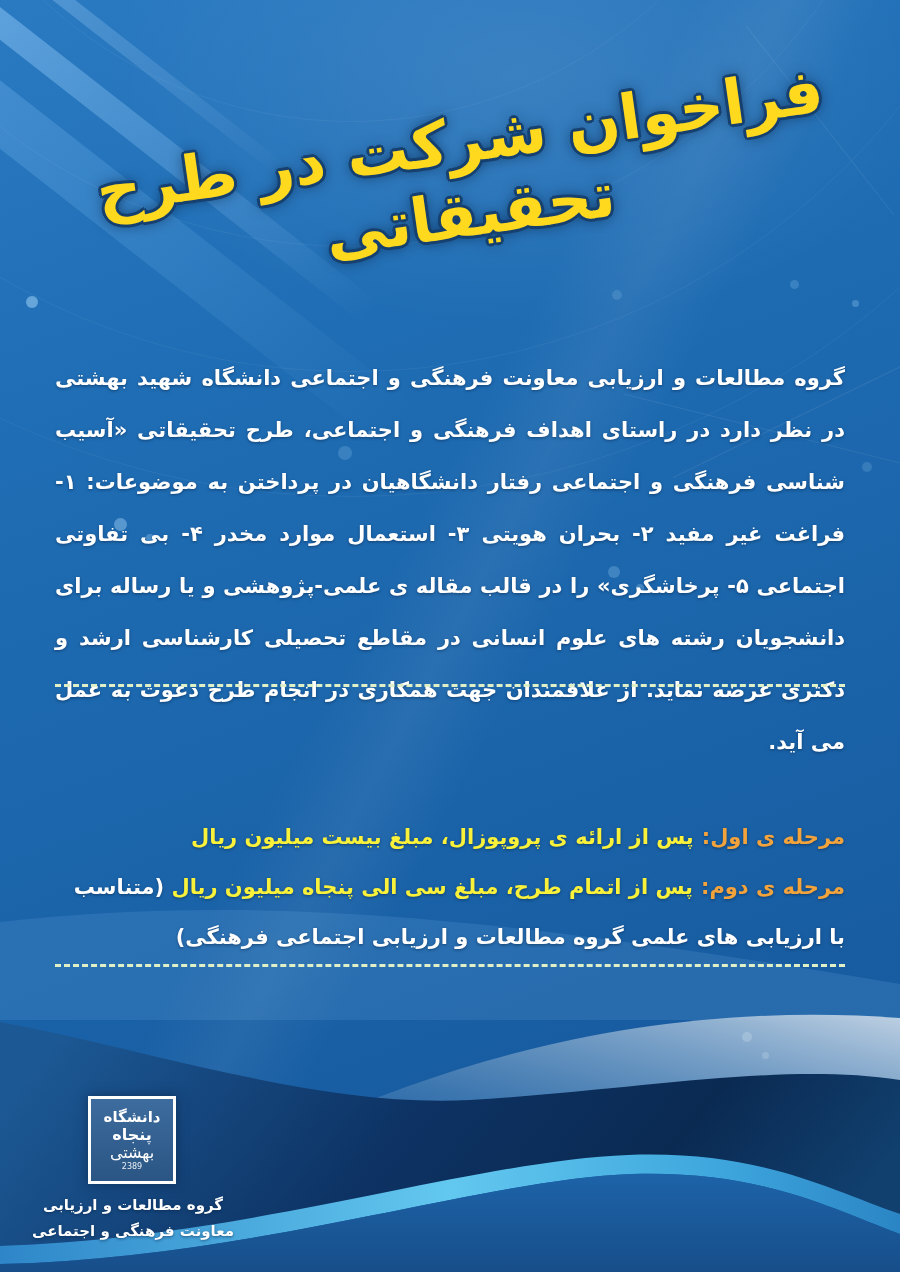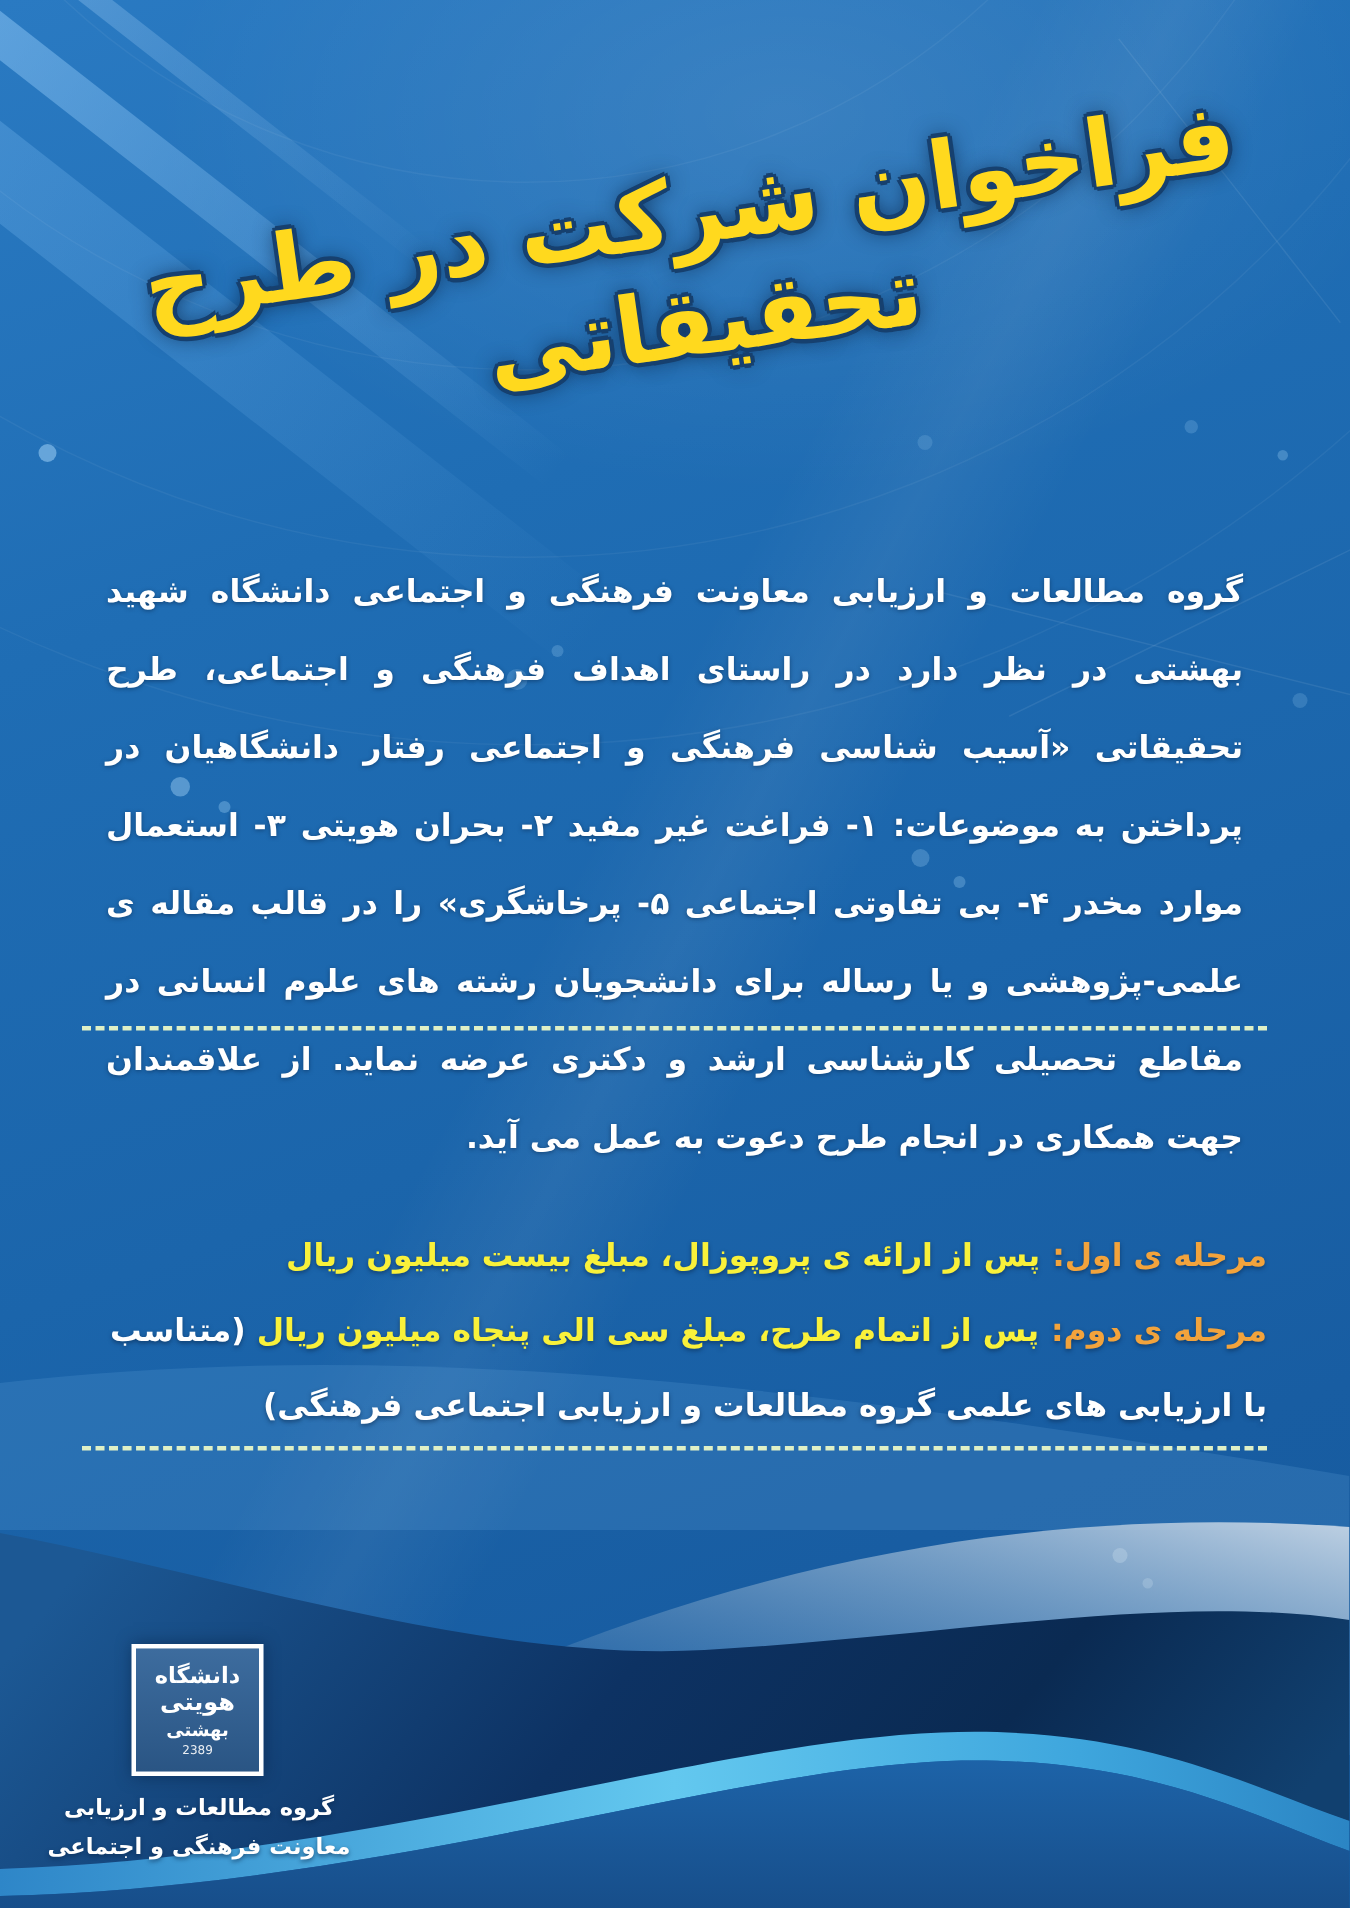--- a/index.html
+++ b/index.html
@@ -32,21 +32,21 @@
     transform:rotate(-8deg);
     font-size:62px;font-weight:bold;color:#ffd91e;line-height:1.2;
     text-shadow:
       3px 0 0 #16406f,-3px 0 0 #16406f,0 3px 0 #16406f,0 -3px 0 #16406f,
       2px 2px 0 #16406f,-2px 2px 0 #16406f,2px -2px 0 #16406f,-2px -2px 0 #16406f,
       0 0 14px rgba(8,35,70,.85);
   }
   .content{position:absolute;left:55px;right:55px;color:#fff;}
   .para{
     font-size:21px;font-weight:bold;line-height:52px;text-align:justify;
-    text-shadow:0 1px 3px rgba(8,35,70,.55);margin:16px;
+    text-shadow:0 1px 3px rgba(8,35,70,.55);margin:0;
   }
   .sep{border:0;border-top:3px dashed #dff0c6;margin:0;}
   .stage{font-size:21px;font-weight:bold;line-height:50px;margin:0;text-shadow:0 1px 3px rgba(8,35,70,.55);}
   .lbl{color:#f2a33c;margin-inline-end:8px;}
   .hl{color:#f9f13a;}
   .pl{color:#ffffff;}
   .note{
     position:absolute;left:40px;right:40px;top:982px;text-align:center;
     font-size:21px;font-weight:bold;color:#fff;text-shadow:0 1px 3px rgba(8,35,70,.6);
   }
@@ -56,21 +56,21 @@
   
   .logo-box{
     position:absolute;left:88px;top:1096px;width:88px;height:88px;box-sizing:border-box;
     background:linear-gradient(180deg,#3d6c9e,#2a5584);
     border:3px solid #ffffff;box-shadow:0 0 10px rgba(5,25,55,.5);
     display:flex;flex-direction:column;align-items:center;justify-content:center;
     color:#fff;text-align:center;
   }
   .logo-box .l1{font-size:15px;font-weight:bold;line-height:17px;}
   .logo-box .l2{font-size:16px;font-weight:bold;line-height:18px;}
-  .logo-box .l3{font-size:12px;font-weight:bold;line-height:18px;}
+  .logo-box .l3{font-size:16px;font-weight:normal;line-height:18px;}
   .logo-box .yr{font-size:8px;line-height:10px;opacity:.9;}
   .dept{
     position:absolute;left:28px;top:1192px;width:210px;text-align:center;color:#fff;
     font-size:15px;font-weight:bold;line-height:26px;text-shadow:0 1px 3px rgba(8,35,70,.6);
   }
 </style>
 </head>
 <body>
 
 <div class="page">
@@ -152,21 +152,21 @@
       </linearGradient>
     </defs>
     <path d="M300,130 C520,30 720,5 900,18 L900,170 L300,170 Z" fill="url(#gSlate)"></path>
     <path d="M0,22 C150,50 320,108 470,100 C640,90 780,62 900,80 L900,214 C820,188 760,152 628,156 C470,162 250,240 0,246 Z" fill="url(#gNavy)"></path>
     <path d="M0,246 C250,238 470,161 628,155 C760,150 830,190 900,214 L900,234 C830,208 760,170 632,174 C478,180 255,258 0,264 Z" fill="url(#gCyan)"></path>
     <path d="M0,264 C255,258 478,180 632,174 C760,170 830,208 900,234 L900,272 L0,272 Z" fill="url(#gBottom)"></path>
   </svg>
 
   <div class="logo-box">
     <span class="l1">دانشگاه</span>
-    <span class="l2">هویتی</span>
+    <span class="l2">پنجاه</span>
     <span class="l3">بهشتی</span>
     <span class="yr">2389</span>
   </div>
   <div class="dept">
     <div>گروه مطالعات و ارزیابی</div>
     <div>معاونت فرهنگی و اجتماعی</div>
   </div>
 
 </div>
 

